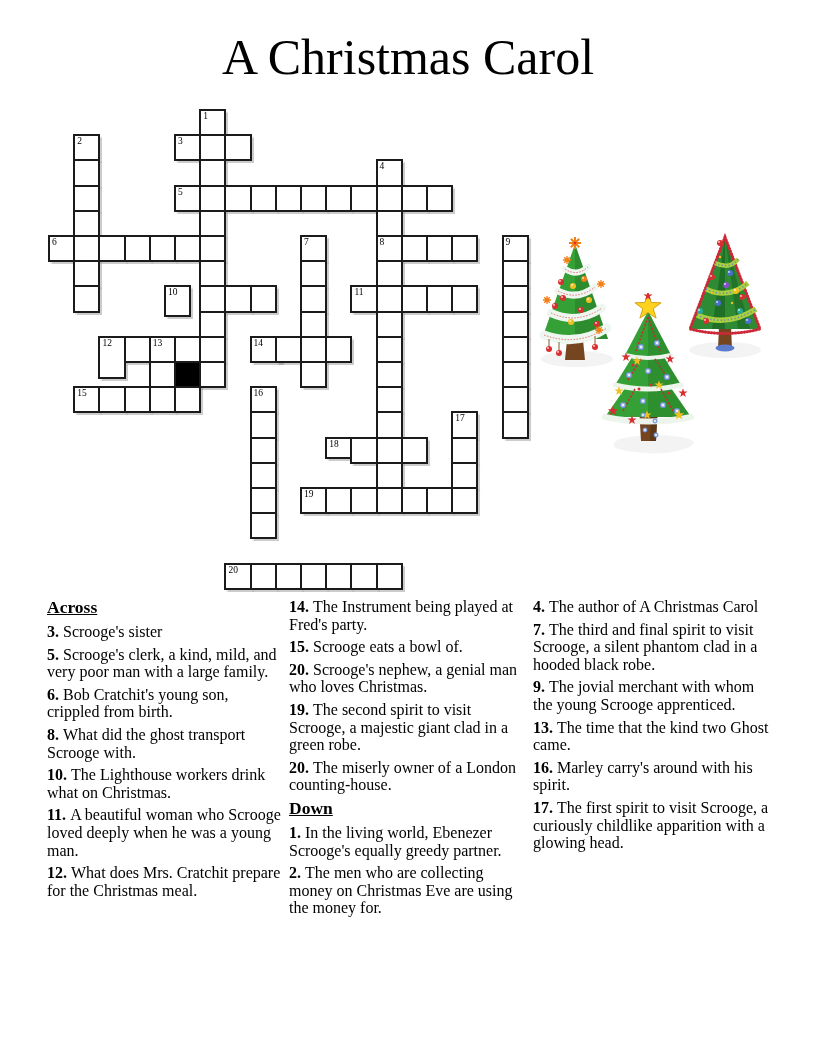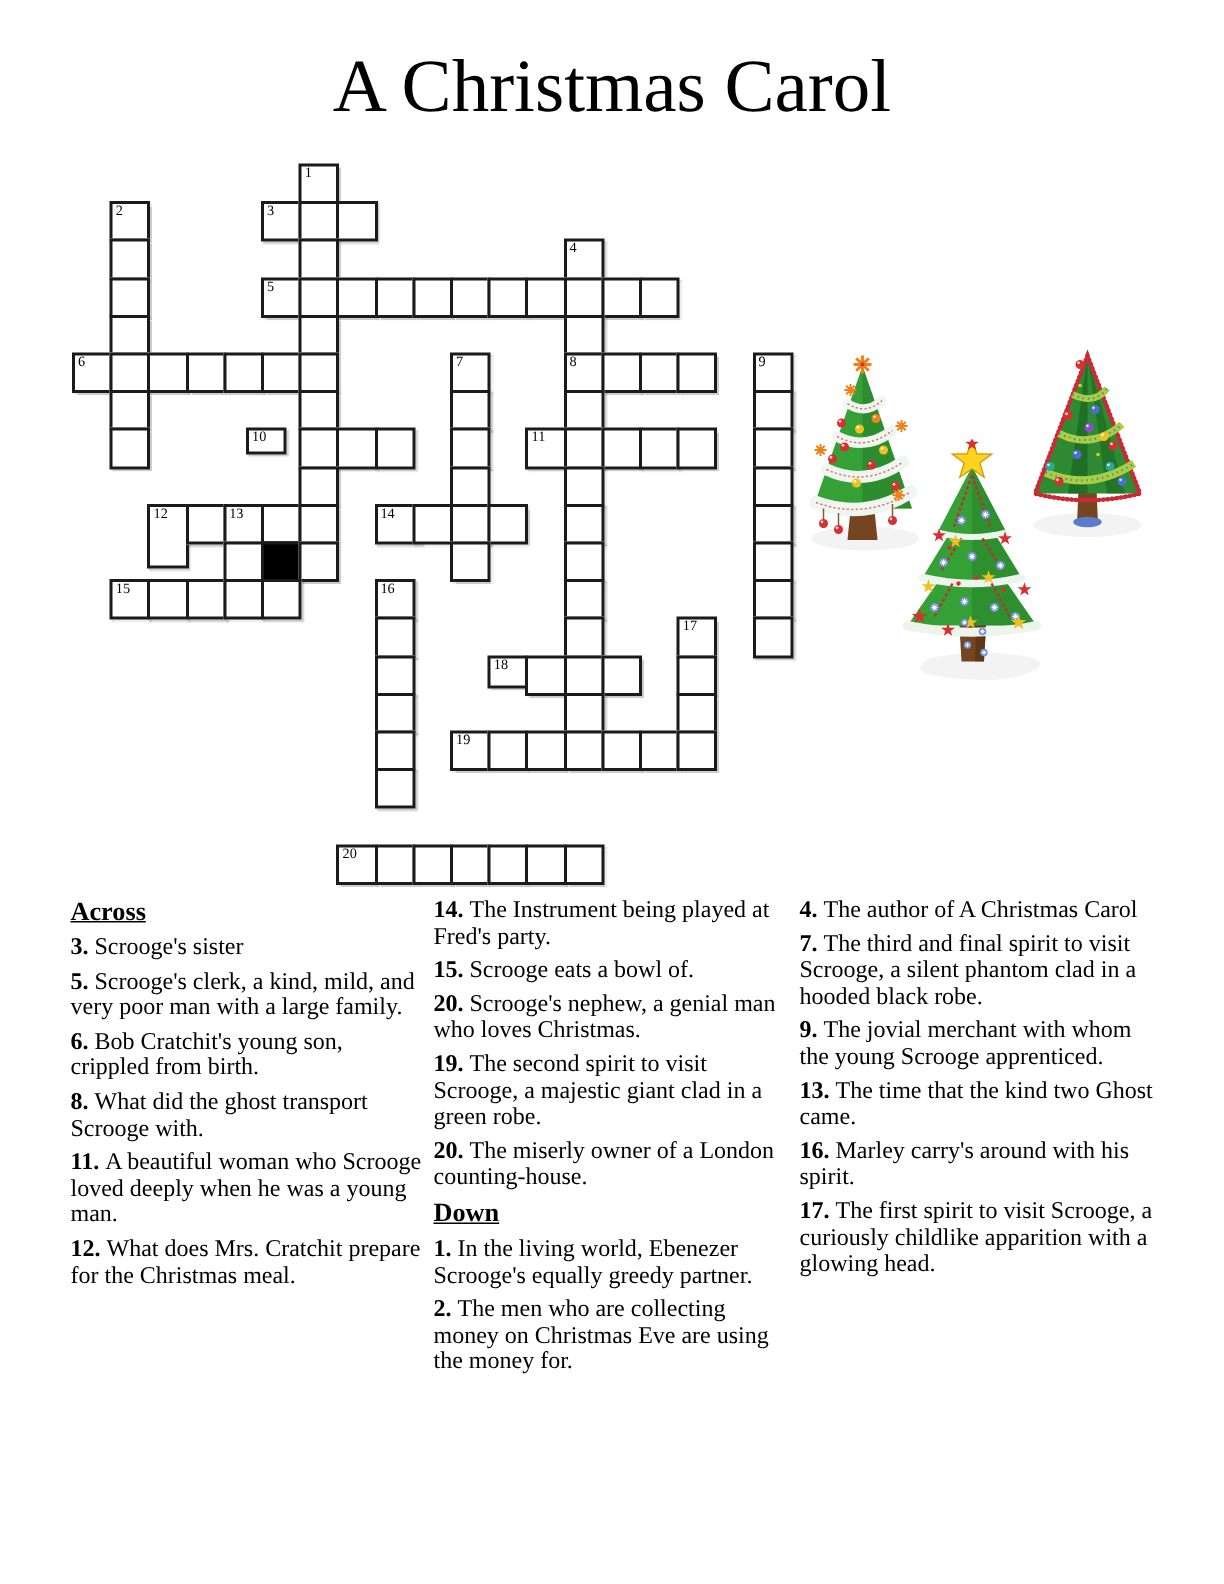--- a/index.html
+++ b/index.html
@@ -97,21 +97,21 @@
     <div class="cell" style="left: 451.2px; top: 235px; height: 27.2px; width: 27.2px;"></div>
     <div class="cell" style="left: 501.6px; top: 235px; height: 27.2px; width: 27.2px;">
       <span class="num">9</span>
     </div>
     <div class="cell" style="left: 73.2px; top: 260.2px; height: 27.2px; width: 27.2px;"></div>
     <div class="cell" style="left: 199.2px; top: 260.2px; height: 27.2px; width: 27.2px;"></div>
     <div class="cell" style="left: 300px; top: 260.2px; height: 27.2px; width: 27.2px;"></div>
     <div class="cell" style="left: 375.6px; top: 260.2px; height: 27.2px; width: 27.2px;"></div>
     <div class="cell" style="left: 501.6px; top: 260.2px; height: 27.2px; width: 27.2px;"></div>
     <div class="cell" style="left: 73.2px; top: 285.4px; height: 27.2px; width: 27.2px;"></div>
-    <div class="cell" style="left: 164px; top: 285.4px; height: 18px; width: 27.2px;">
+    <div class="cell" style="left: 164px; top: 285.4px; height: 32px; width: 27.2px;">
       <span class="num">10</span>
     </div>
     <div class="cell" style="left: 199.2px; top: 285.4px; height: 27.2px; width: 27.2px;"></div>
     <div class="cell" style="left: 224.4px; top: 285.4px; height: 27.2px; width: 27.2px;"></div>
     <div class="cell" style="left: 249.6px; top: 285.4px; height: 27.2px; width: 27.2px;"></div>
     <div class="cell" style="left: 300px; top: 285.4px; height: 27.2px; width: 27.2px;"></div>
     <div class="cell" style="left: 350.4px; top: 285.4px; height: 27.2px; width: 50px;">
       <span class="num">11</span>
     </div>
     <div class="cell" style="left: 375.6px; top: 285.4px; height: 27.2px; width: 27.2px;"></div>
@@ -324,20 +324,21 @@
   <circle cx="30" cy="60" r="1.2" style="fill:var(--ornament_yellow)"></circle>
   <use href="#ball" transform="translate(38,10)" style="fill:var(--ornament_red)"></use>
 </svg>
 
 <div id="clue-col-0" class="clue-col">
     <div class="clue-header">Across</div>
     <div class="clue"><b>3. </b><span>Scrooge's sister</span></div>
     <div class="clue"><b>5. </b><span>Scrooge's clerk, a kind, mild, and very poor man with a large family.</span></div>
     <div class="clue"><b>6. </b><span>Bob Cratchit's young son, crippled from birth.</span></div>
     <div class="clue"><b>8. </b><span>What did the ghost transport Scrooge with.</span></div>
+    <div class="clue"><b>10. </b><span>The Lighthouse workers drink what on Christmas.</span></div>
     <div class="clue"><b>11. </b><span>A beautiful woman who Scrooge loved deeply when he was a young man.</span></div>
     <div class="clue"><b>12. </b><span>What does Mrs. Cratchit prepare for the Christmas meal.</span></div>
   </div>
 <div id="clue-col-1" class="clue-col">
     <div class="clue"><b>14. </b><span>The Instrument being played at Fred's party.</span></div>
     <div class="clue"><b>15. </b><span>Scrooge eats a bowl of.</span></div>
     <div class="clue"><b>20. </b><span>Scrooge's nephew, a genial man who loves Christmas.</span></div>
     <div class="clue"><b>19. </b><span>The second spirit to visit Scrooge, a majestic giant clad in a green robe.</span></div>
     <div class="clue"><b>20. </b><span>The miserly owner of a London counting-house.</span></div>
     <div class="clue-header">Down</div>

